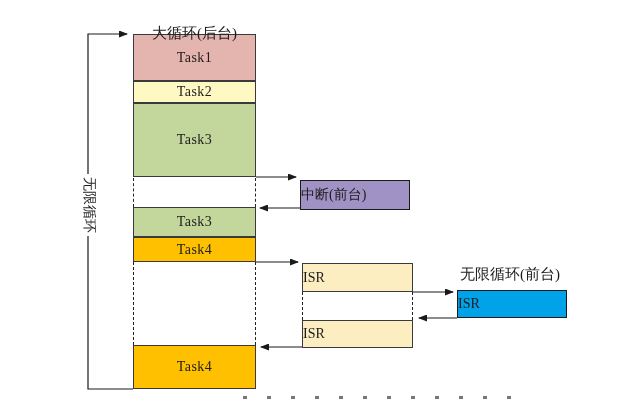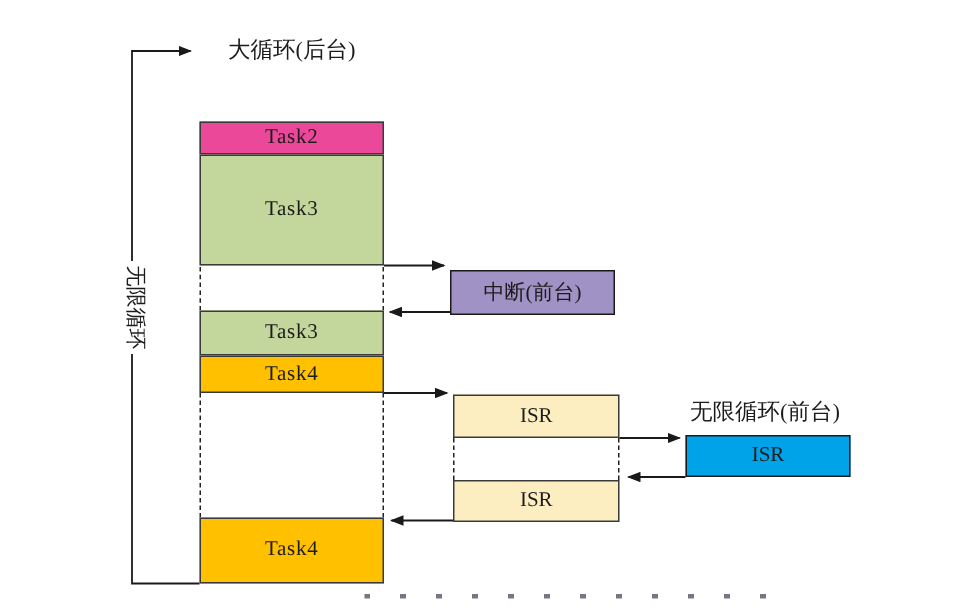--- a/index.html
+++ b/index.html
@@ -4,38 +4,41 @@
 <style>
   html,body{margin:0;padding:0;background:#fff;}
   .stage{position:relative;width:641px;height:405px;background:#fff;overflow:hidden;
          font-family:"Liberation Serif","DejaVu Serif",serif;color:#1c1c1c;}
   .block{position:absolute;box-sizing:border-box;border:1px solid #3a3a3a;
          display:flex;align-items:center;justify-content:center;
          font-size:14px;letter-spacing:.5px;z-index:1;}
   .gap{position:absolute;box-sizing:border-box;border-left:1px dashed #222;
        border-right:1px dashed #222;z-index:1;background:transparent;}
   .flowbox{position:absolute;box-sizing:border-box;border:1px solid #1a1a1a;
-         display:flex;align-items:center;justify-content:center;font-size:14px;z-index:1;}
+         display:flex;align-items:center;justify-content:flex-start;font-size:14px;z-index:1;}
   .caption-label{position:absolute;font-size:15px;white-space:nowrap;
          text-align:center;z-index:4;}
   svg.wires{position:absolute;left:0;top:0;z-index:2;}
   .loop-label{position:absolute;left:58px;top:196px;width:62px;height:18px;
          line-height:18px;text-align:center;font-size:14px;background:#fff;
          transform:rotate(90deg);white-space:nowrap;z-index:3;}
   .caption-marks{position:absolute;left:243px;top:396px;width:280px;height:3px;opacity:.75;
          background:repeating-linear-gradient(90deg,#4a4a5a 0 4px,transparent 4px 24px);z-index:1;}
 </style>
 </head>
 <body>
 
 <div class="stage">
 
   <div class="caption-label" style="left:133px;top:24px;width:123px;">大循环(后台)</div>
 
-  <div class="block" style="left: 133px; top: 81px; width: 123px; height: 22px; background-color: #ec4899; text-align: right;">
+  <div class="block" style="left: 133px; top: 34px; width: 123px; height: 47px; background-color: rgb(228, 180, 174);">
+    <span>Task1</span>
+  </div>
+  <div class="block" style="left: 133px; top: 81px; width: 123px; height: 22px; background-color: #fef9c3; text-align: right;">
     <span>Task2</span>
   </div>
   <div class="block" style="left: 133px; top: 103px; width: 123px; height: 74px; background-color: rgb(195, 214, 155);">
     <span>Task3</span>
   </div>
   <div class="gap" style="left:133px;top:178px;width:123px;height:29px;"></div>
   <div class="block" style="left: 133px; top: 207px; width: 123px; height: 30px; background-color: rgb(195, 214, 155);">
     <span>Task3</span>
   </div>
   <div class="block" style="left: 133px; top: 237px; width: 123px; height: 25px; background-color: rgb(255, 192, 0);">

